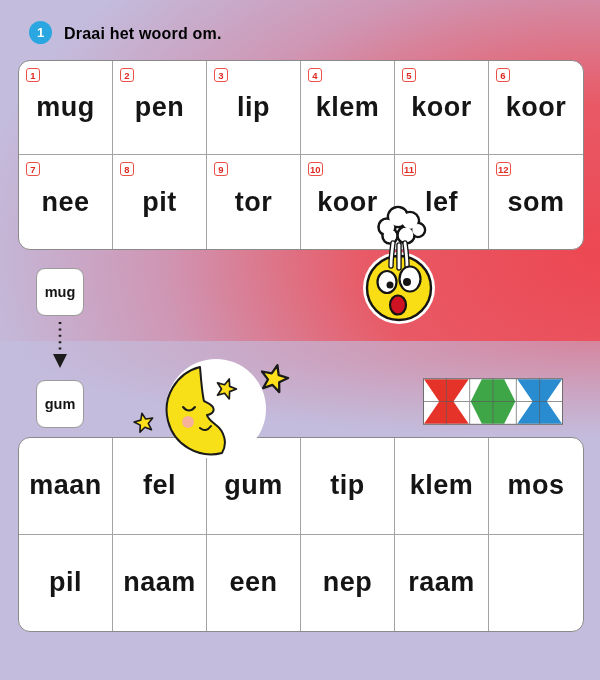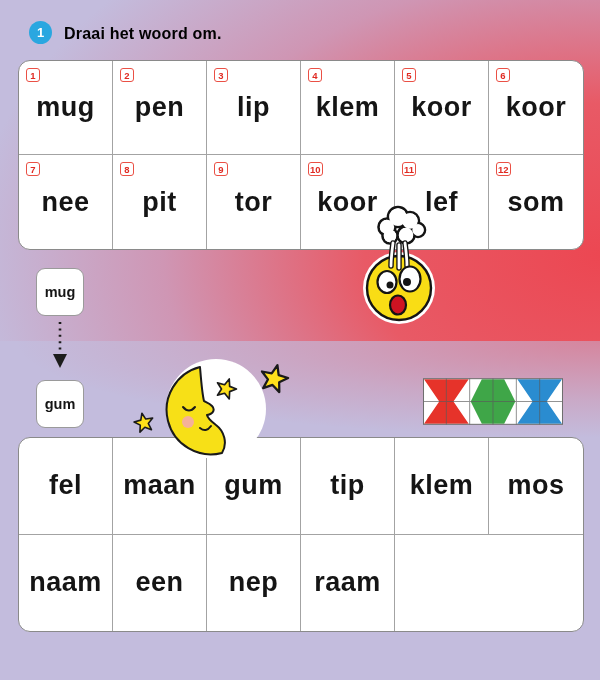--- a/index.html
+++ b/index.html
@@ -189,36 +189,39 @@
       <line x1="69" y1="0" x2="69" y2="46"></line>
       <line x1="115" y1="0" x2="115" y2="46"></line>
       <line x1="46" y1="0" x2="46" y2="46"></line>
       <line x1="92" y1="0" x2="92" y2="46"></line>
     </g>
     <rect x="0.5" y="0.5" width="137" height="45" fill="none" stroke="#6e6e6e"></rect>
   </svg>
 
   <div class="word-table t-bottom">
     <div class="cell">
+      <span class="word">maan</span>
+      </div>
+    <div class="cell">
       <span class="word">fel</span>
       </div>
     <div class="cell">
-      <span class="word">maan</span>
-      </div>
-    <div class="cell">
       <span class="word">gum</span>
       </div>
     <div class="cell">
       <span class="word">tip</span>
       </div>
     <div class="cell">
       <span class="word">klem</span>
       </div>
     <div class="cell">
       <span class="word">mos</span>
+      </div>
+    <div class="cell">
+      <span class="word">pil</span>
       </div>
     <div class="cell">
       <span class="word">naam</span>
       </div>
     <div class="cell">
       <span class="word">een</span>
       </div>
     <div class="cell">
       <span class="word">nep</span>
       </div>

